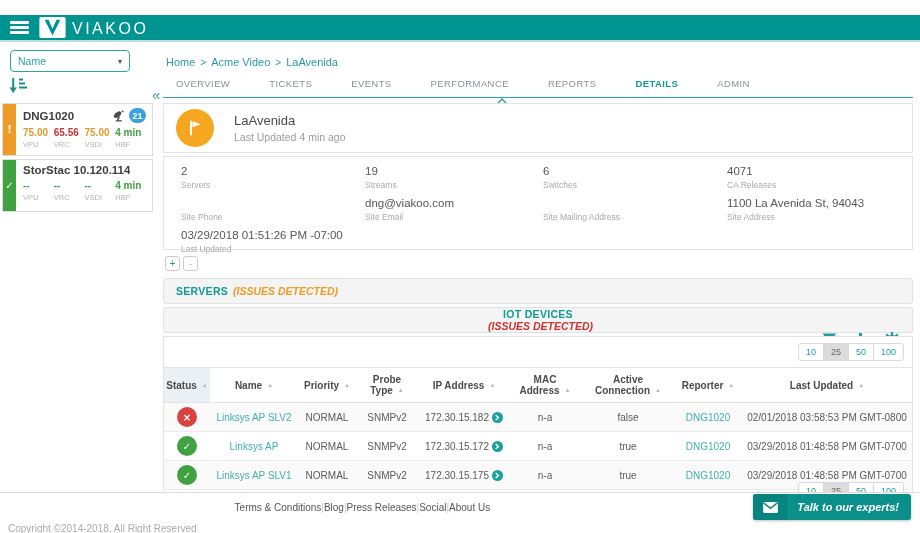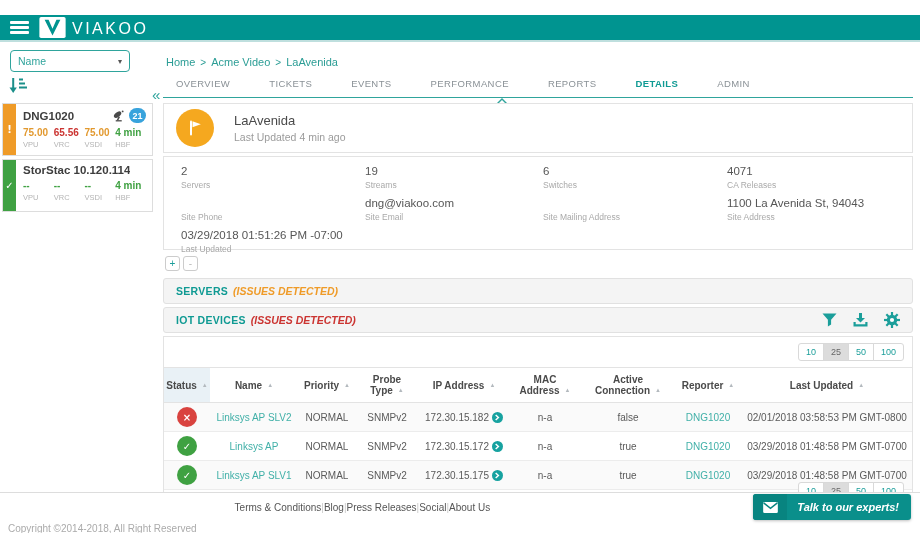--- a/index.html
+++ b/index.html
@@ -76,21 +76,21 @@
               font-size:10px; line-height:13px; text-align:center; cursor:pointer; }
   .zoom-btn.plus { color:#1b9e9a; } .zoom-btn.minus { color:#bbb; }
 
   .section-bar { position:absolute; left:163px; width:750px; height:26px; background:#f4f4f4;
                  border:1px solid #e1e1e1; border-radius:3px; display:flex; align-items:center;
                  padding:0 12px; cursor:pointer; }
   .section-title { font-size:10.5px; font-weight:bold; color:#0f9a93; letter-spacing:.3px; }
   .section-issues { font-size:10.5px; font-weight:bold; font-style:italic; margin-left:5px; }
   .issues-orange { color:#ef9b28; } .issues-red { color:#cb3431; }
   .bar-servers { top:278px; }
-  .bar-iot { top:307px; }
+  .bar-iot { top:307px;flex-direction:column; }
   .bar-tools { margin-left:auto; display:flex; align-items:center; gap:16px; }
   .tool-icon { cursor:pointer; display:flex; }
 
   .table-card { top:336px; height:157px; overflow:hidden; }
   .pag-group { position:absolute; right:8px; display:flex; }
   .pag-top { top:6px; } .pag-bottom { top:145px; }
   .pag-btn { padding:3px 7px; border:1px solid #d9d9d9; margin-left:-1px; background:#fff;
              font-size:9px; color:#1b9e9a; cursor:pointer; }
   .pag-btn:first-child { border-radius:3px 0 0 3px; margin-left:0; }
   .pag-btn:last-child { border-radius:0 3px 3px 0; }

